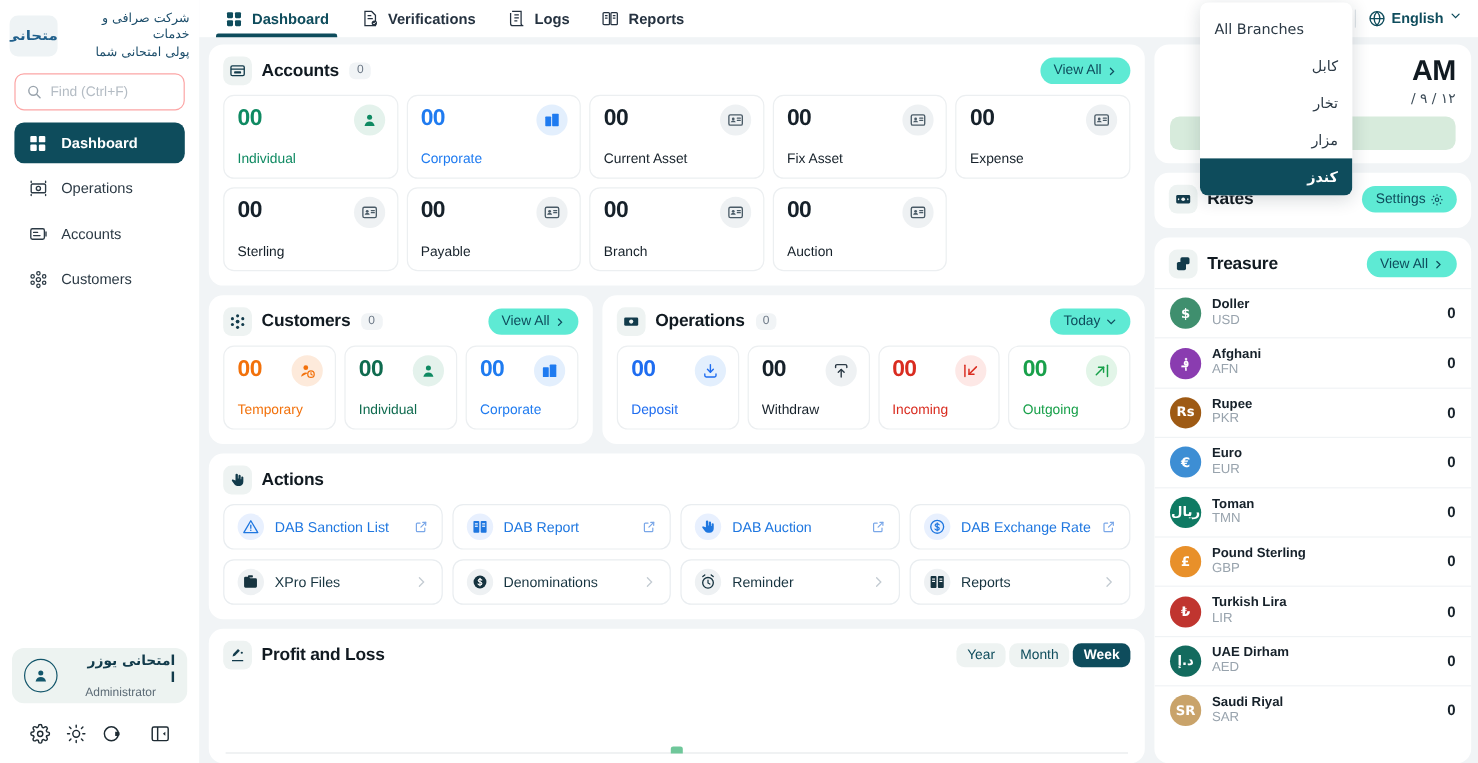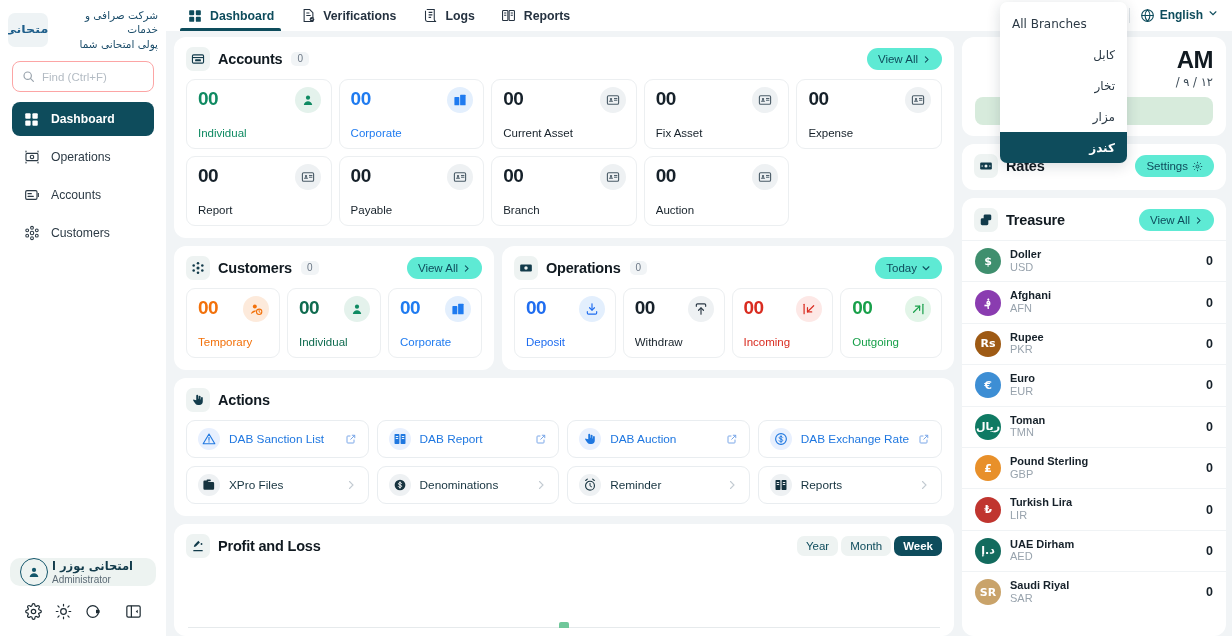--- a/index.html
+++ b/index.html
@@ -41,21 +41,21 @@
   .nav { padding: 2px 12px 0 12px; display: flex; flex-direction: column; gap: 4px; }
   .nav-item {
     display: flex; align-items: center; gap: 11px; height: 34px; padding: 0 11px;
     border-radius: 8px; font-size: 12.2px; color: #2c3a45; cursor: pointer;
   }
   .nav-item.active { background: #0e4c5c; color: #ffffff; font-weight: 600; }
   .nav-item .ni { width: 17px; height: 17px; flex: 0 0 17px; display: flex; align-items: center; justify-content: center; }
   .sb-spacer { flex: 1 1 auto; }
   .user-card {
     margin: 0 10px 0 10px; background: #edf3f1; border-radius: 10px;
-    display: flex; align-items: center; gap: 4px; padding: 8px 10px; height: 28px;
+    display: flex; align-items: center; gap: 23px; padding: 8px 10px; height: 46px;
   }
   .avatar {
     width: 28px; height: 28px; flex: 0 0 28px; border-radius: 50%;
     border: 1.4px solid #13566b; display: flex; align-items: center; justify-content: center;
     color: #13566b;
   }
   .user-name { font-size: 11.5px; color: #123b4b; direction: rtl; font-family: "DejaVu Sans", sans-serif; font-weight: 600; }
   .user-role { font-size: 10px; color: #5c6b76; margin-top: 1px; }
   .sb-tools { display: flex; align-items: center; padding: 14px 18px 14px 18px; gap: 0; }
   .sb-tool { width: 30px; height: 22px; display: flex; align-items: center; justify-content: center;
@@ -490,21 +490,21 @@
         <span class="tile-num" style="color:#16212a">00</span>
         <span class="tile-ico" style="background:#eef1f3">
                     <svg width="14" height="14" viewBox="0 0 24 24" fill="#4a5b67">
                       <rect x="2.4" y="4.6" width="19.2" height="14.8" rx="2.2" fill="none" stroke="#4a5b67" stroke-width="1.9"></rect>
                       <circle cx="8.6" cy="10.4" r="2"></circle>
                       <path d="M5 15.2c.6-1.8 2-2.6 3.6-2.6s3 .8 3.6 2.6z"></path>
                       <path d="M14.4 9.4h4.4M14.4 12.4h4.4" stroke="#4a5b67" stroke-width="1.7" stroke-linecap="round" fill="none"></path>
                     </svg>
                   </span>
       </div>
-      <div class="tile-lbl" style="color:#16212a">Report</div>
+      <div class="tile-lbl" style="color:#16212a">Sterling</div>
     </div>
     <div class="tile">
       <div class="tile-top">
         <span class="tile-num" style="color:#16212a">00</span>
         <span class="tile-ico" style="background:#eef1f3">
                     <svg width="14" height="14" viewBox="0 0 24 24" fill="#4a5b67">
                       <rect x="2.4" y="4.6" width="19.2" height="14.8" rx="2.2" fill="none" stroke="#4a5b67" stroke-width="1.9"></rect>
                       <circle cx="8.6" cy="10.4" r="2"></circle>
                       <path d="M5 15.2c.6-1.8 2-2.6 3.6-2.6s3 .8 3.6 2.6z"></path>
                       <path d="M14.4 9.4h4.4M14.4 12.4h4.4" stroke="#4a5b67" stroke-width="1.7" stroke-linecap="round" fill="none"></path>

